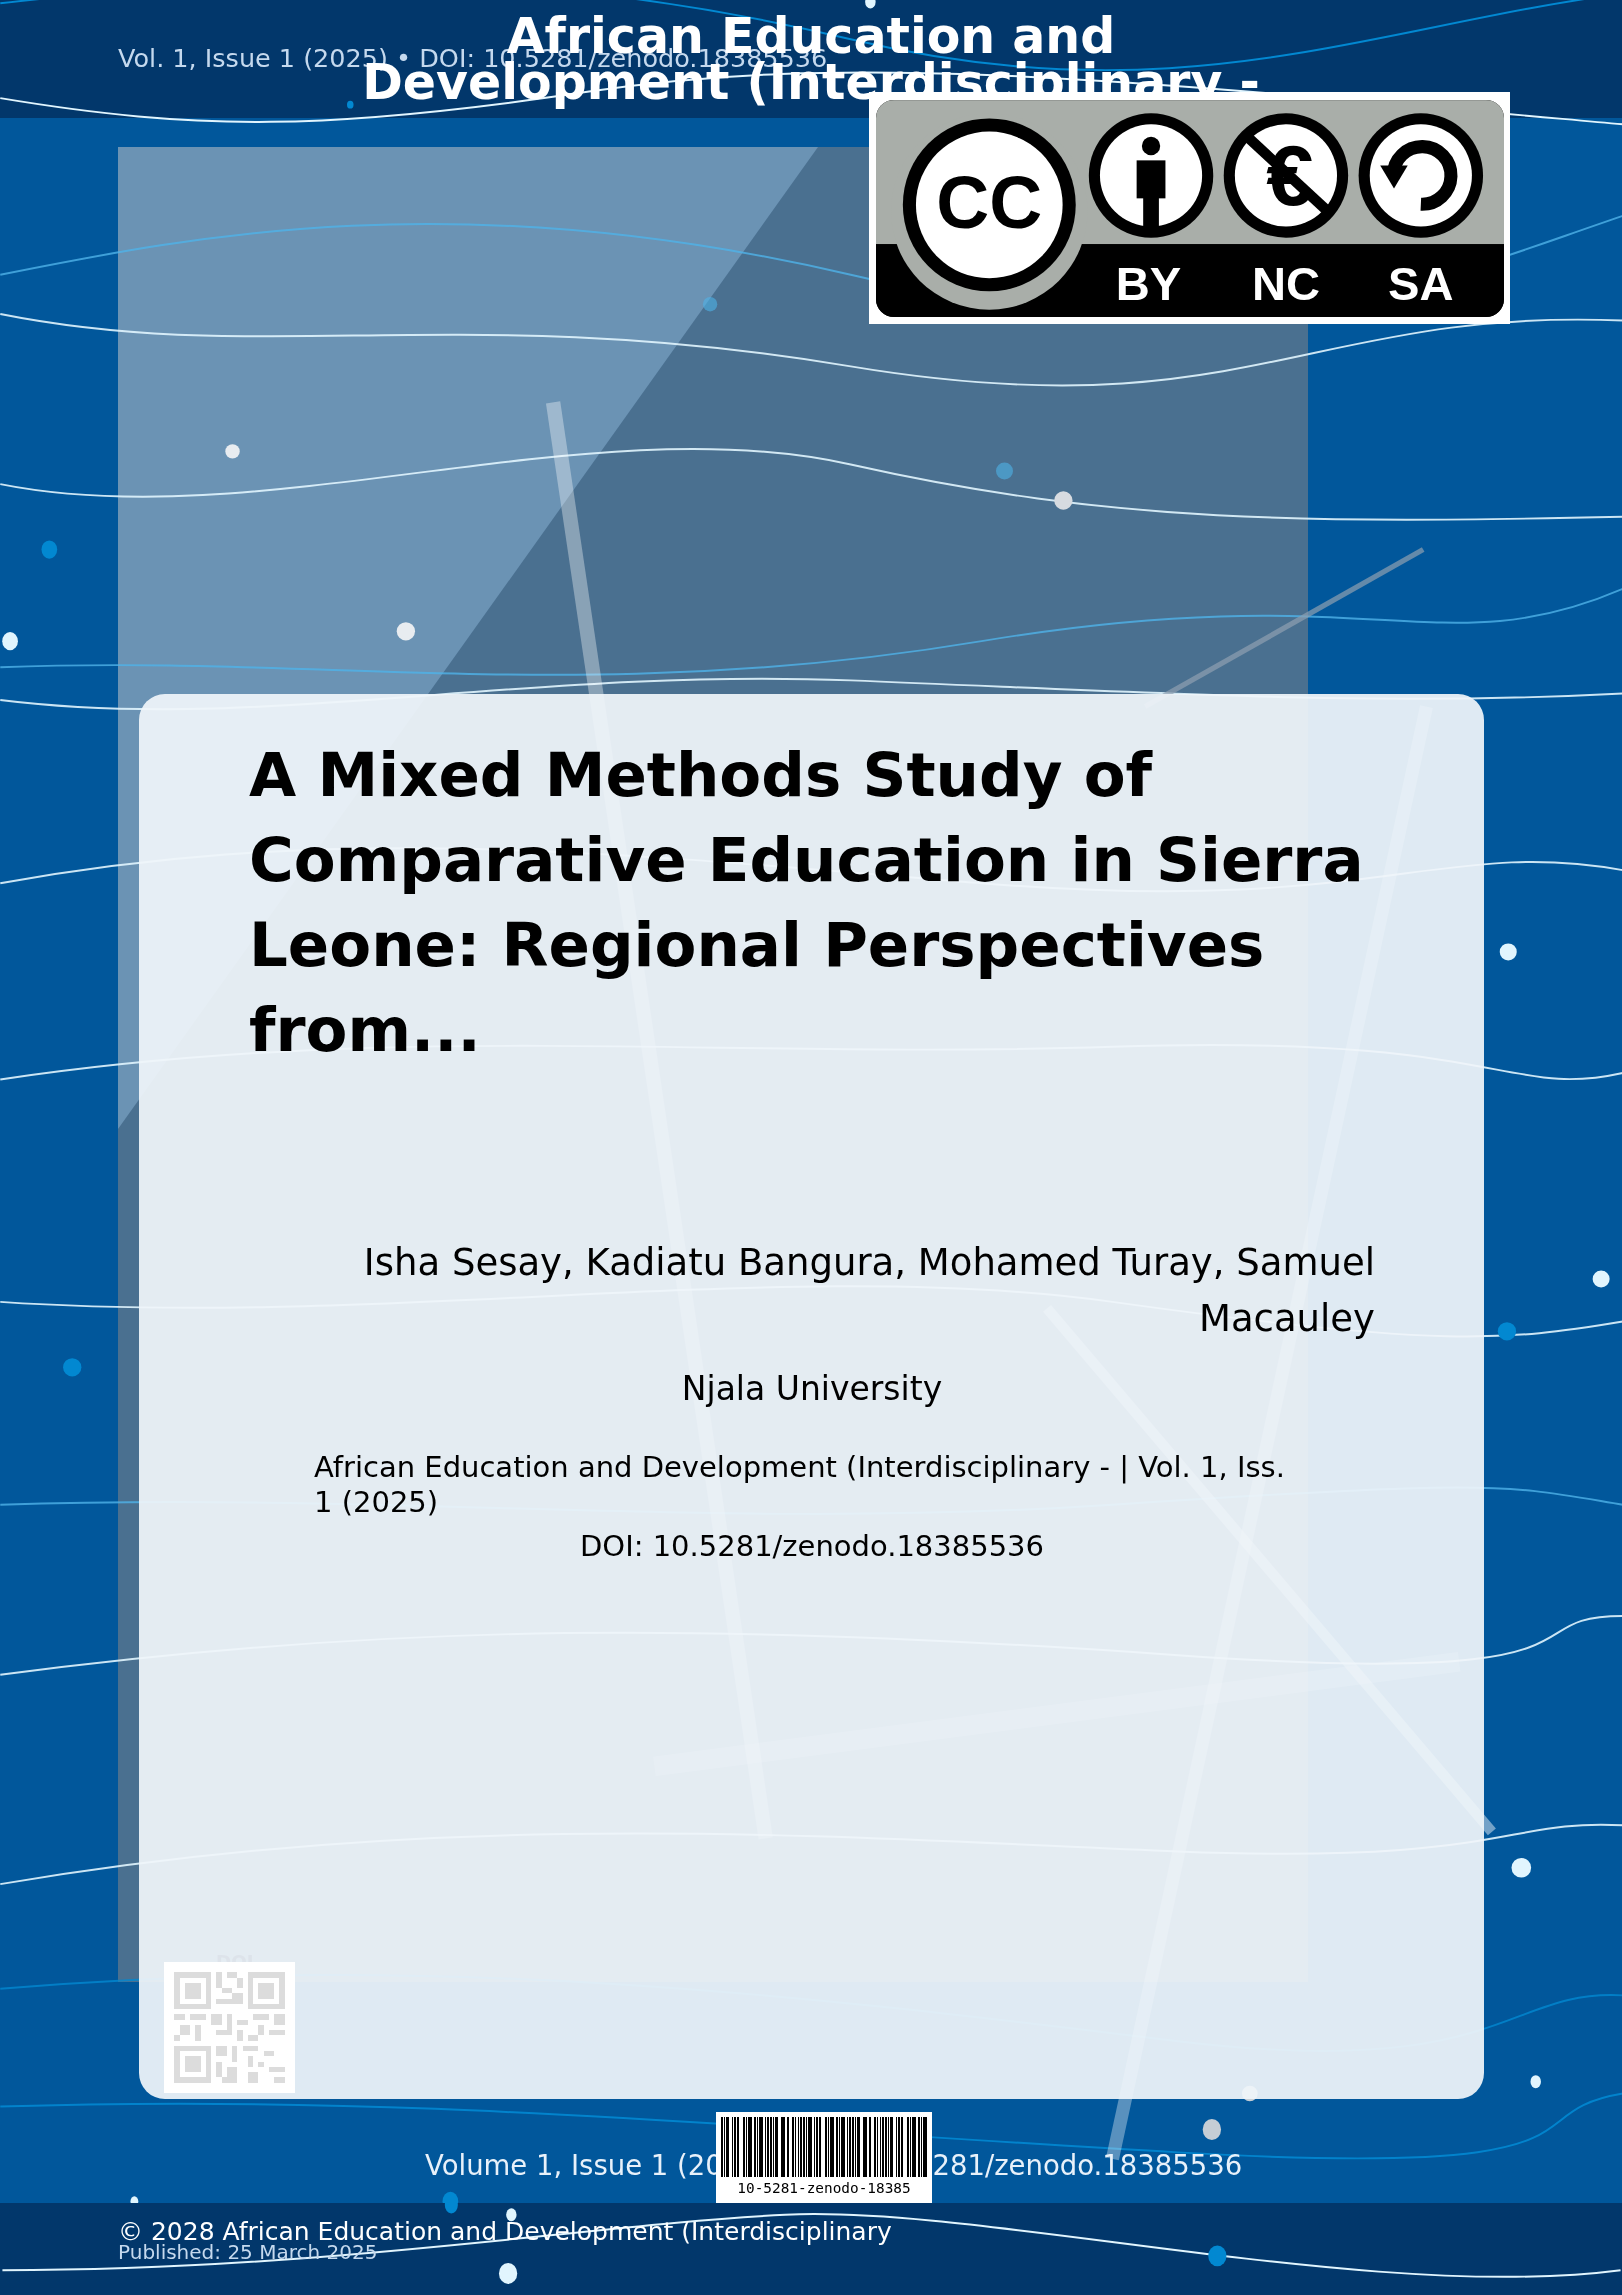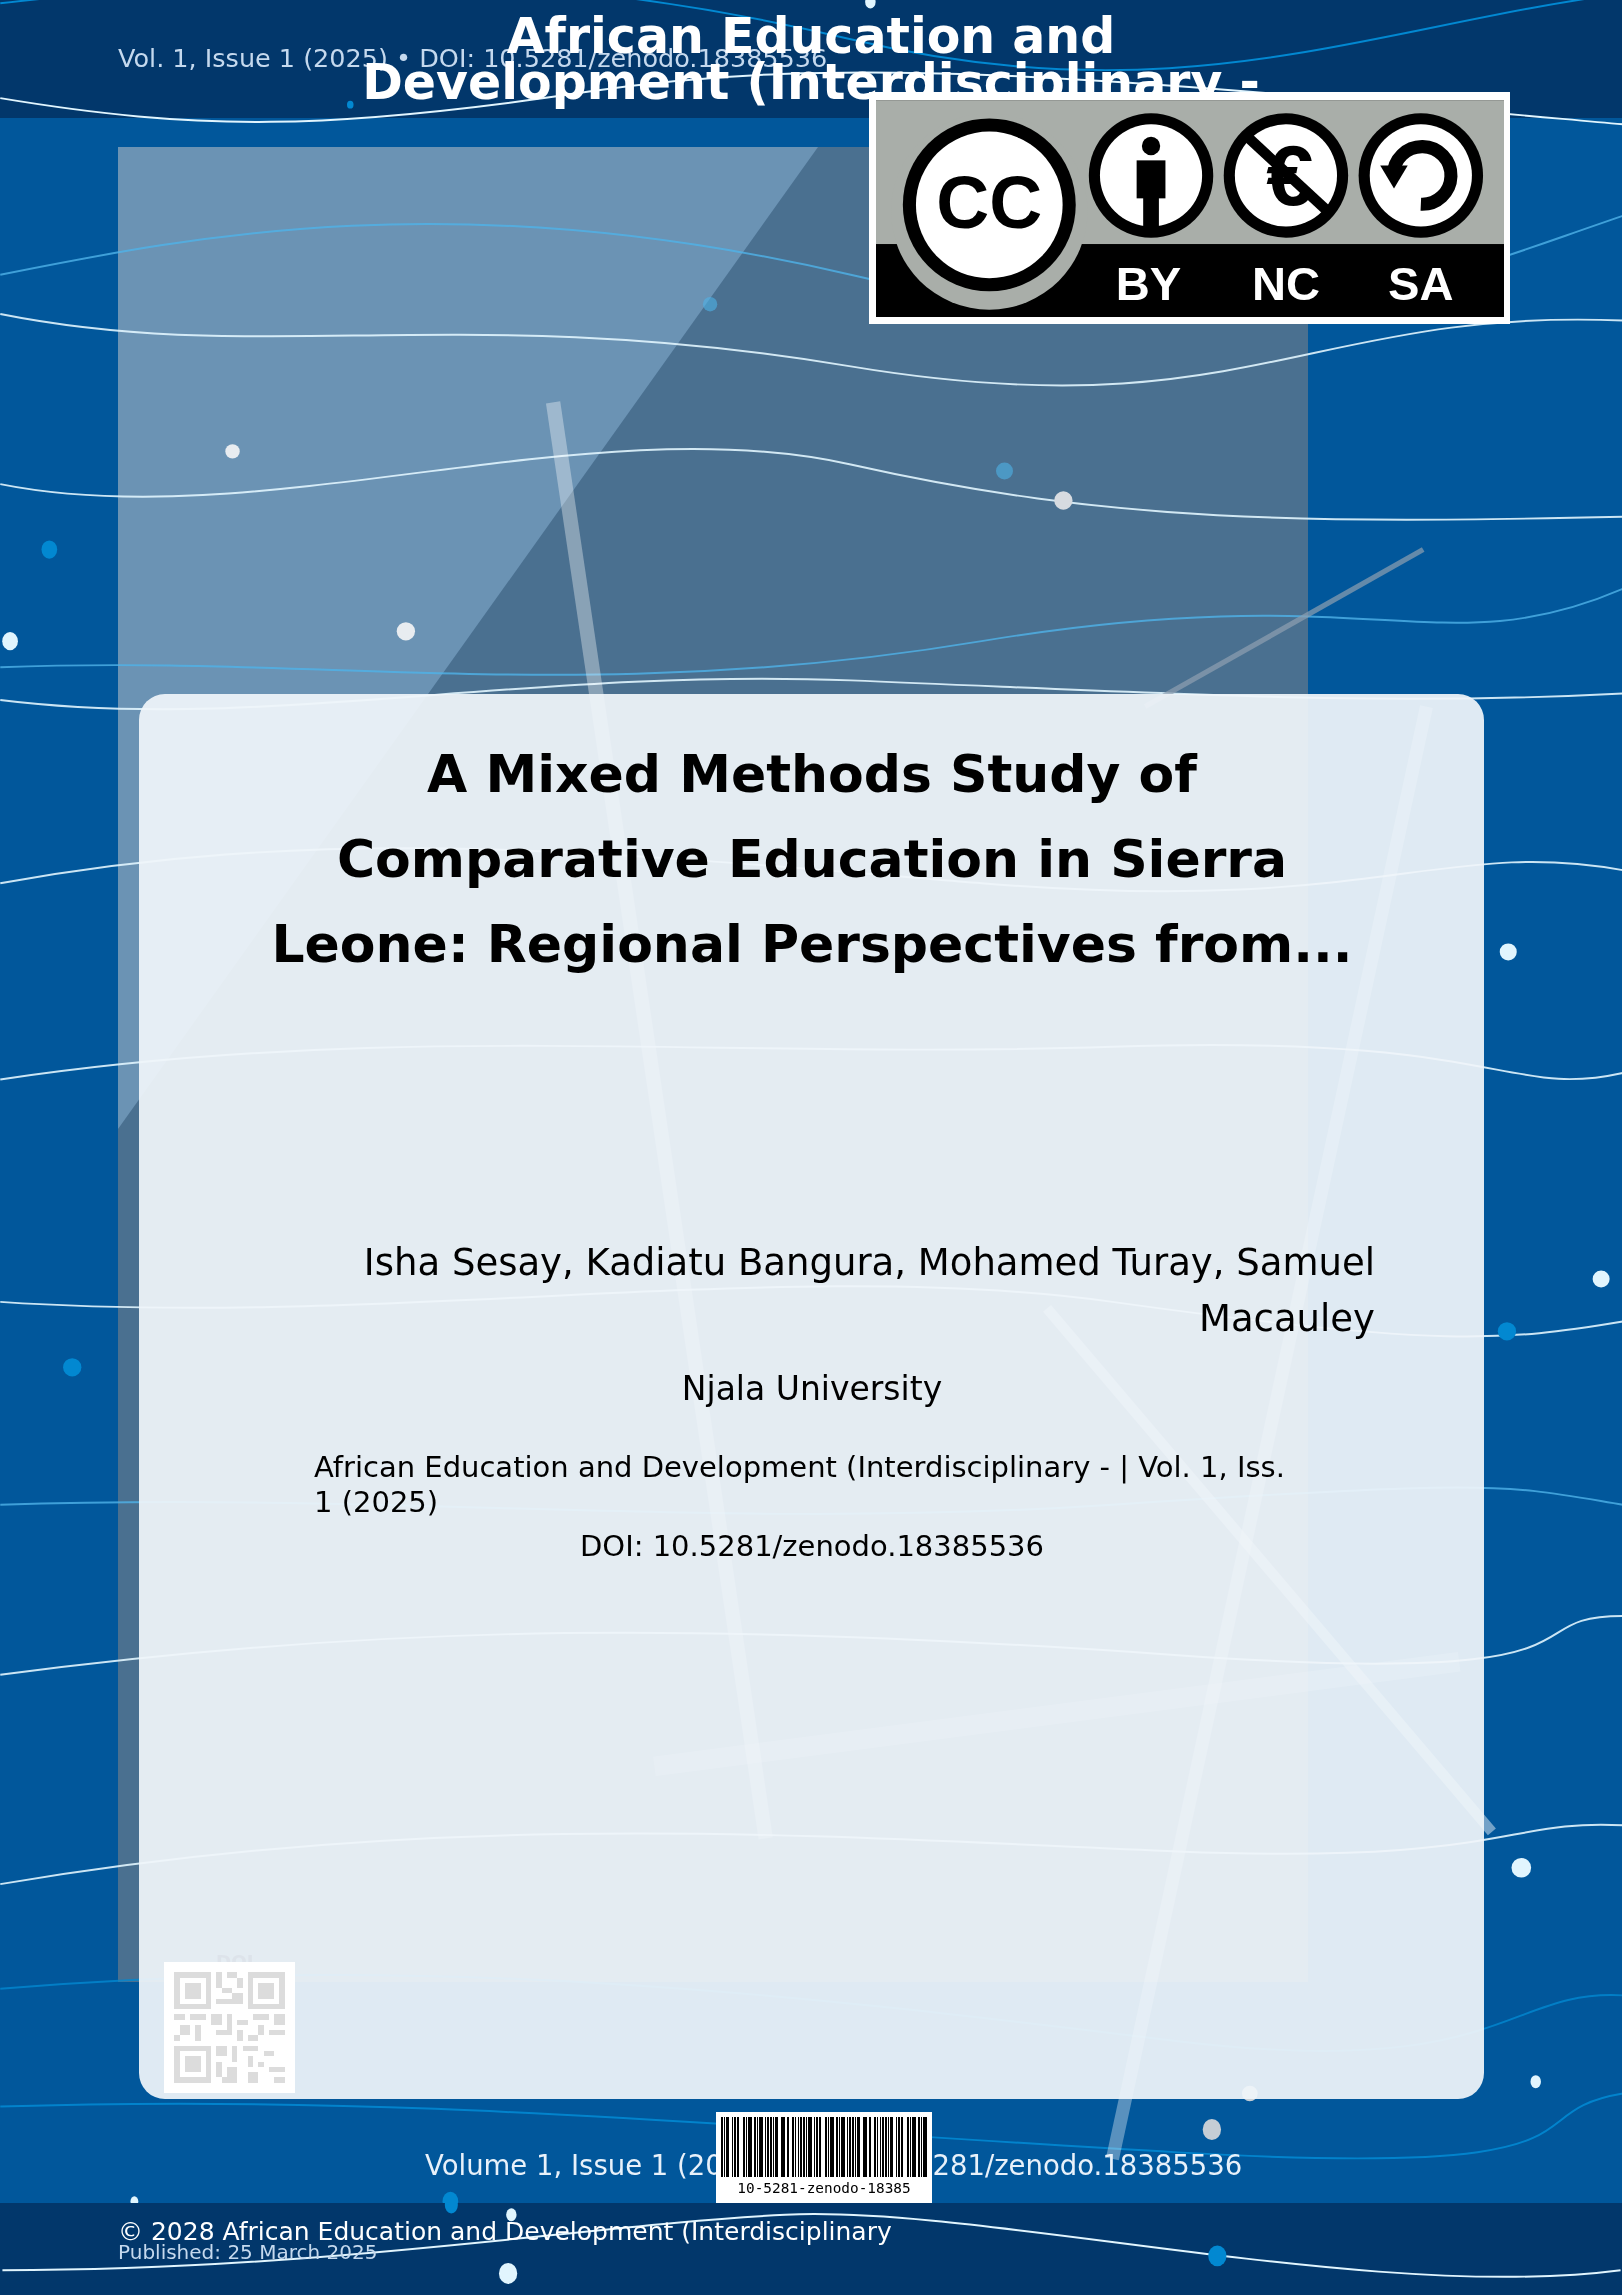--- a/index.html
+++ b/index.html
@@ -25,25 +25,25 @@
   
   .journal-title {
     left: 353px; top: 14.4px; width: 916px; text-align: center;
     color: #ffffff; font-weight: bold; font-size: 49px; line-height: 46px;
   }
   .header-meta {
     left: 118px; top: 43px; color: #c5d9ee; font-size: 25.5px; line-height: 31px; white-space: nowrap;
   }
   
   .cc-badge { left: 869px; top: 92px; width: 641px; height: 232px; background: #fff; }
-  .cc-inner { left: 6.5px; top: 7.9px; width: 628px; height: 217px; border-radius: 0; overflow: hidden; background: #000; }
+  .cc-inner { left: 6.5px; top: 7.9px; width: 628px; height: 217px; border-radius: 18px; overflow: hidden; background: #000; }
   
   .article-title {
-    left: 249px; top: 732px; width: 1126px; text-align: center;
-    font-weight: bold; font-size: 52px; line-height: 85px; color: #000;
+    left: 249px; top: 732px; width: 1126px; 
+    font-weight: bold; font-size: 61px; line-height: 85px; color: #000;
   }
   .authors {
     left: 249px; top: 1235px; width: 1126px; text-align: right;
     font-size: 37px; line-height: 56px; color: #000;
   }
   .affiliation {
     left: 249px; top: 1366px; width: 1126px; text-align: center;
     font-size: 33px; line-height: 46px; color: #000;
   }
   .citation {

